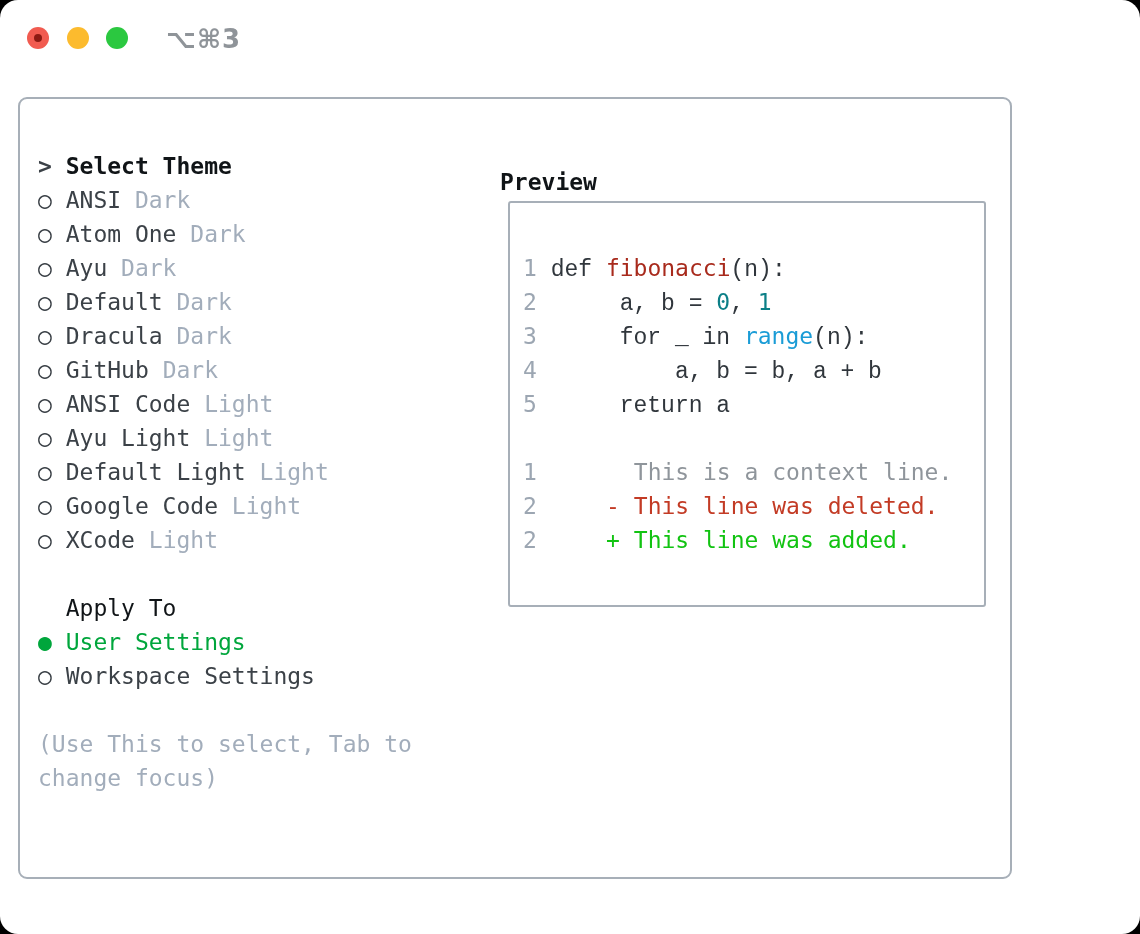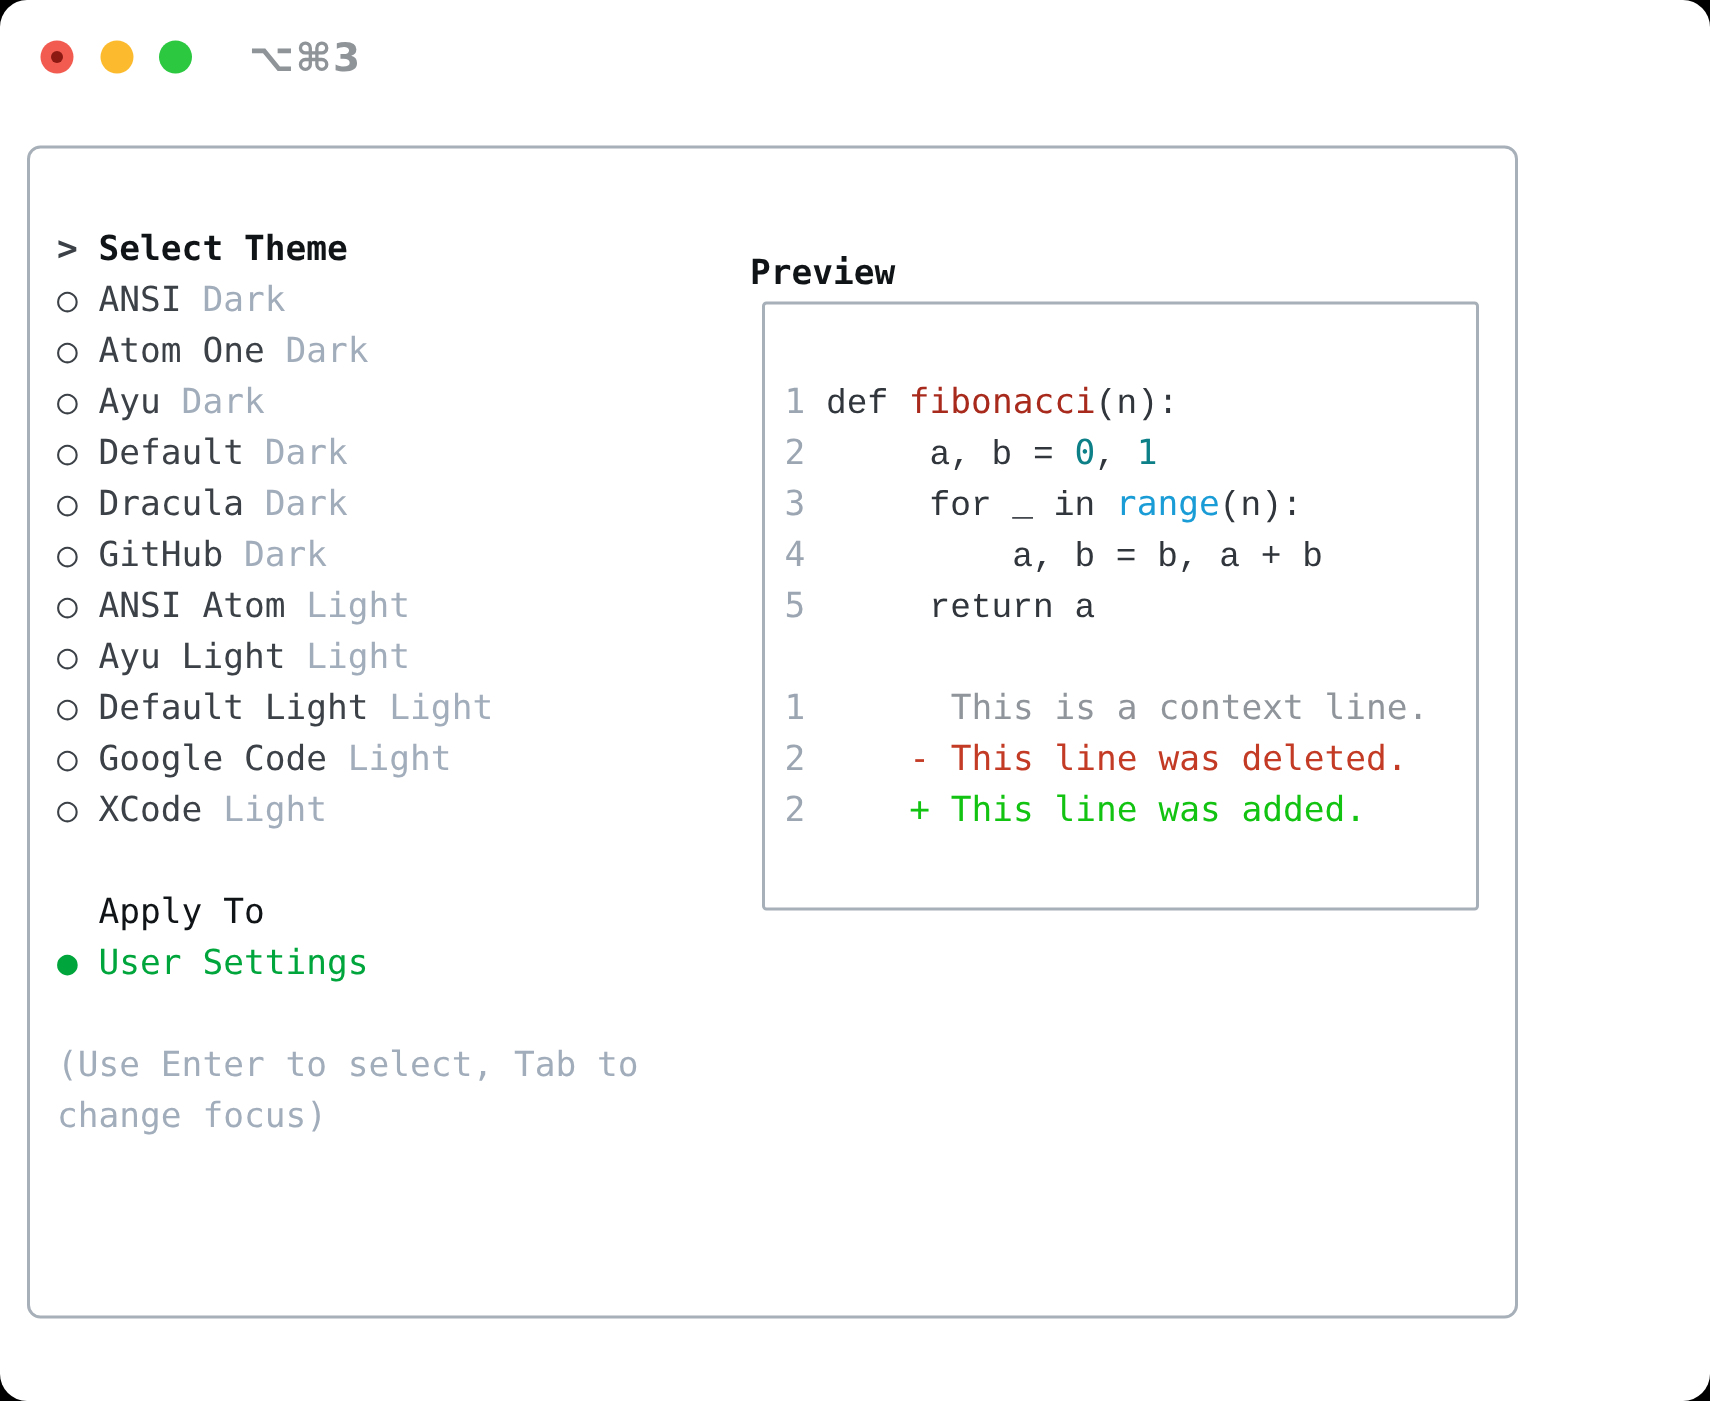--- a/index.html
+++ b/index.html
@@ -95,33 +95,34 @@
 
   <div class="col">
     <div class="row title-row"><span class="mk">&gt;</span><span>Select Theme</span></div>
     <div>
         <div class="row"><span class="mk">○</span><span class="nm">ANSI</span><span class="tag">Dark</span></div>
         <div class="row"><span class="mk">○</span><span class="nm">Atom One</span><span class="tag">Dark</span></div>
         <div class="row"><span class="mk">○</span><span class="nm">Ayu</span><span class="tag">Dark</span></div>
         <div class="row"><span class="mk">○</span><span class="nm">Default</span><span class="tag">Dark</span></div>
         <div class="row"><span class="mk">○</span><span class="nm">Dracula</span><span class="tag">Dark</span></div>
         <div class="row"><span class="mk">○</span><span class="nm">GitHub</span><span class="tag">Dark</span></div>
-        <div class="row"><span class="mk">○</span><span class="nm">ANSI Atom</span><span class="tag">Light</span></div>
+        <div class="row"><span class="mk">○</span><span class="nm">ANSI Code</span><span class="tag">Light</span></div>
         <div class="row"><span class="mk">○</span><span class="nm">Ayu Light</span><span class="tag">Light</span></div>
         <div class="row"><span class="mk">○</span><span class="nm">Default Light</span><span class="tag">Light</span></div>
         <div class="row"><span class="mk">○</span><span class="nm">Google Code</span><span class="tag">Light</span></div>
         <div class="row"><span class="mk">○</span><span class="nm">XCode</span><span class="tag">Light</span></div>
       </div>
     <div class="row"></div>
     <div class="row apply-title"><span class="mk"></span><span>Apply To</span></div>
     <div>
         <div class="row selected"><span class="mk">●</span><span class="nm">User Settings</span></div>
+        <div class="row"><span class="mk">○</span><span class="nm">Workspace Settings</span></div>
       </div>
     <div class="row"></div>
-    <div class="row hint">(Use Enter to select, Tab to</div>
+    <div class="row hint">(Use This to select, Tab to</div>
     <div class="row hint">change focus)</div>
   </div>
 
   <div class="preview-title">Preview</div>
   <div class="preview-box"></div>
   <div class="code-col">
       <div class="crow"><span class="seg-ln">1</span><span class="seg-code"> def </span><span class="seg-func">fibonacci</span><span class="seg-code">(n):</span></div>
       <div class="crow"><span class="seg-ln">2</span><span class="seg-code">      a, b = </span><span class="seg-lit">0</span><span class="seg-code">, </span><span class="seg-lit">1</span></div>
       <div class="crow"><span class="seg-ln">3</span><span class="seg-code">      for _ in </span><span class="seg-builtin">range</span><span class="seg-code">(n):</span></div>
       <div class="crow"><span class="seg-ln">4</span><span class="seg-code">          a, b = b, a + b</span></div>

